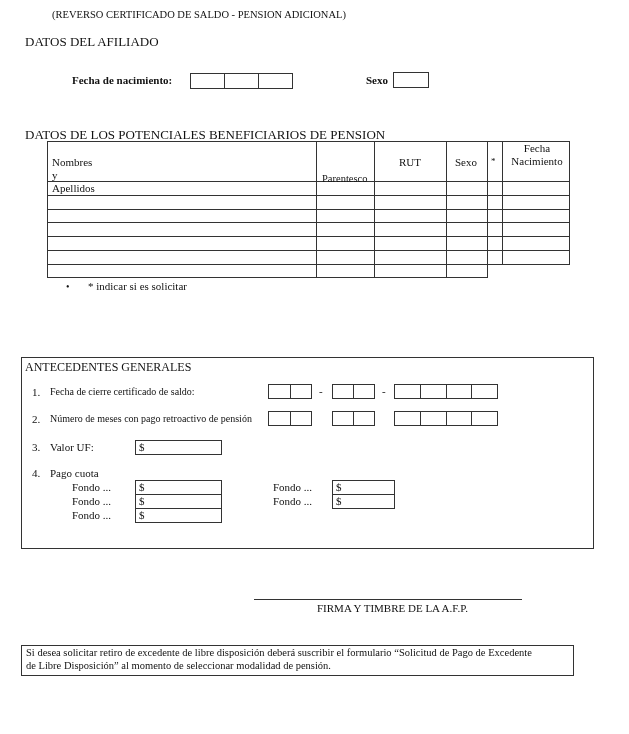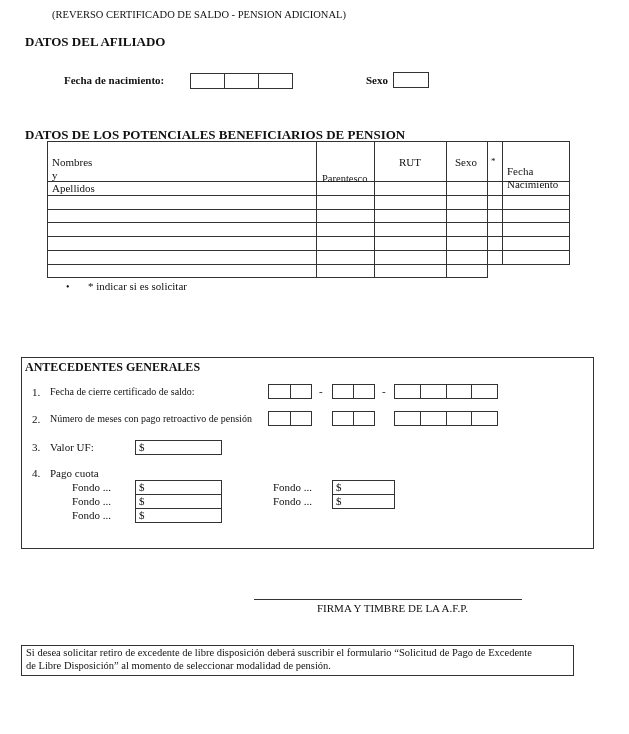--- a/index.html
+++ b/index.html
@@ -5,37 +5,37 @@
   html, body { margin: 0; padding: 0; background: #ffffff; }
   body {
     width: 629px; height: 734px; position: relative; overflow: hidden;
     font-family: "Liberation Serif", "DejaVu Serif", serif;
     color: #111;
   }
   .abs { position: absolute; }
   .txt { font-size: 11px; white-space: nowrap; line-height: 1; }
   .sm { font-size: 10px; }
   .bold { font-weight: bold; }
-  .h { font-size: 13px; font-weight: bold; white-space: nowrap; line-height: 1; }
+  .h { font-size: 13px; font-weight: normal; white-space: nowrap; line-height: 1; }
   .box { position: absolute; border: 1px solid #333; box-sizing: border-box; }
   .cellrow { position: absolute; display: flex; border: 1px solid #333; box-sizing: border-box; }
   .cellrow > div { flex: 1; border-right: 1px solid #333; }
   .cellrow > div:last-child { border-right: none; }
   .hline { position: absolute; height: 0; border-top: 1px solid #333; }
   .vline { position: absolute; width: 0; border-left: 1px solid #333; }
   .dollar-box { position: absolute; border: 1px solid #333; box-sizing: border-box; font-size: 11px; padding-left: 3px; line-height: 12px; }
   .th { position: absolute; font-size: 11px; line-height: 13px; }
 </style>
 </head>
 <body>
 
 <div class="abs txt" style="left:32px; top:10px; font-size:10.5px;margin-left:20px;">(REVERSO CERTIFICADO DE SALDO  -  PENSION ADICIONAL)</div>
 
 <div class="abs h" style="left:25px; top:35px;">DATOS DEL AFILIADO</div>
-<div class="abs txt bold" style="left:64px; top:75px;">Fecha de nacimiento:</div>
+<div class="abs txt bold" style="left:72px; top:75px;">Fecha de nacimiento:</div>
 <div class="cellrow" style="left:190px; top:73px; width:103px; height:16px;">
   <div></div>
   <div></div>
   <div></div>
 </div>
 <div class="abs txt bold" style="left:366px; top:75px;">Sexo</div>
 <div class="box" style="left:393px; top:72px; width:36px; height:16px;"></div>
 
 <div class="abs h" style="left:25px; top:128px;">DATOS DE LOS POTENCIALES BENEFICIARIOS DE PENSION</div>
 
@@ -57,21 +57,21 @@
   <div class="hline" style="left:47px; top:236px; width:523px;"></div>
   <div class="hline" style="left:47px; top:250px; width:523px;"></div>
   <div class="hline" style="left:47px; top:264px; width:523px;"></div>
   <div class="hline" style="left:47px; top:277px; width:441px;"></div>
 
   <div class="th" style="left:52px; top:156px;font-family:Liberation Serif, serif;">Nombres y Apellidos</div>
   <div class="th" style="left:322px; top:156px; font-size:10.5px;margin-top:16px;">Parentesco</div>
   <div class="th" style="left:399px; top:156px;">RUT</div>
   <div class="th" style="left:455px; top:156px;">Sexo</div>
   <div class="th" style="left:491px; top:155px; font-size:9px;">*</div>
-  <div class="th" style="left:507px; top:165px; width:60px; white-space:normal;">Fecha Nacimiento</div>
+  <div class="th" style="left:507px; top:142px; width:60px; white-space:normal;text-align:center;">Fecha Nacimiento</div>
 
   <div class="abs" style="left:48px; top:182px; width:521px; height:13px;"></div>
   <div class="abs" style="left:48px; top:196px; width:521px; height:13px;"></div>
   <div class="abs" style="left:48px; top:210px; width:521px; height:12px;"></div>
   <div class="abs" style="left:48px; top:223px; width:521px; height:13px;"></div>
   <div class="abs" style="left:48px; top:237px; width:521px; height:13px;"></div>
   <div class="abs" style="left:48px; top:251px; width:521px; height:13px;"></div>
   <div class="abs" style="left:48px; top:265px; width:439px; height:12px;"></div>
 </div>
 

